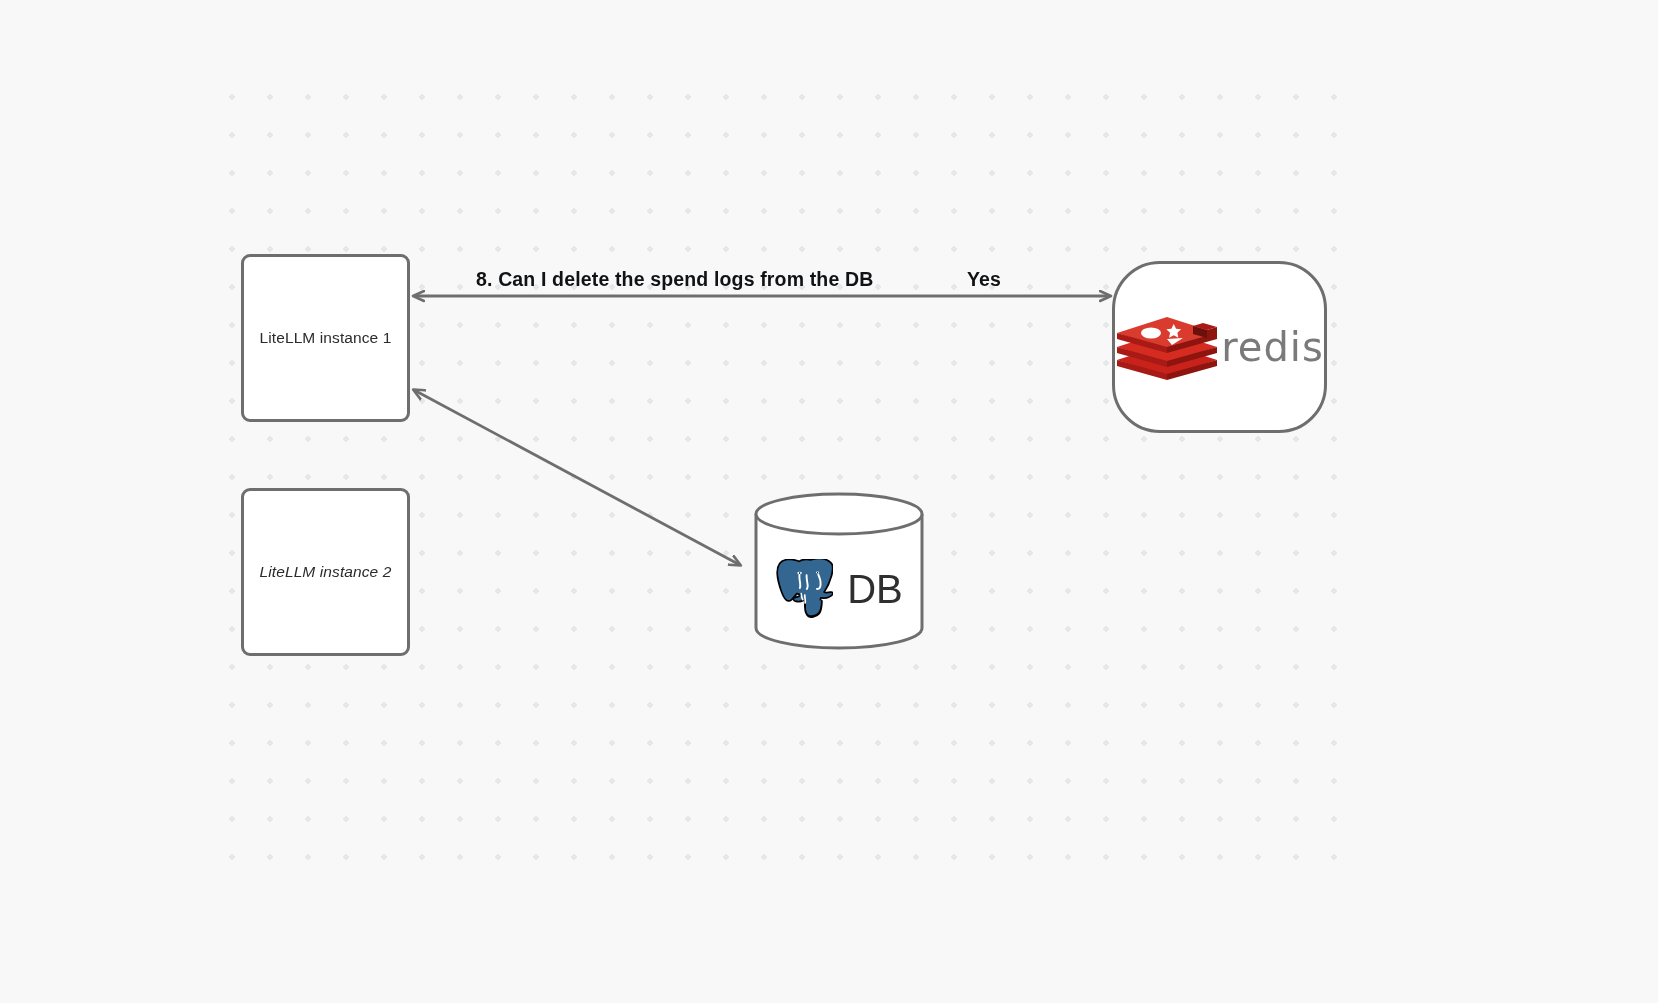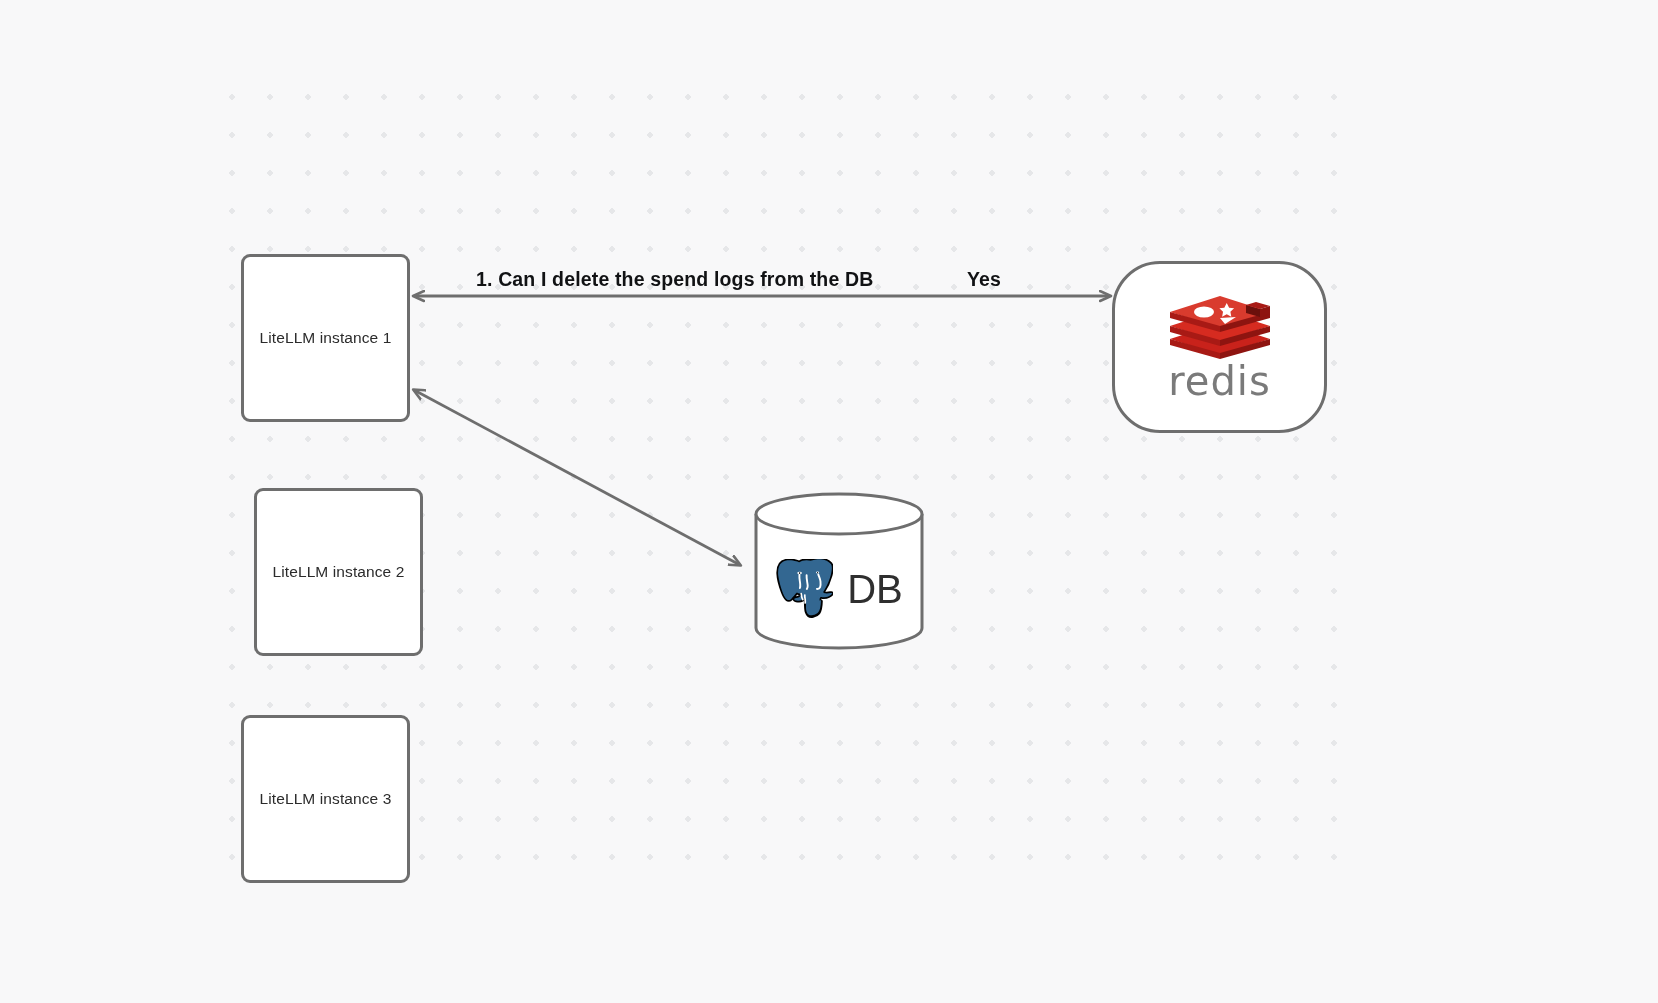--- a/index.html
+++ b/index.html
@@ -43,42 +43,42 @@
     justify-content: center;
   }
   .node-label {
     font-size: 15.5px;
     color: #2b2b2b;
     letter-spacing: .1px;
     font-family: "Liberation Sans", sans-serif;
   }
 
   #node-litellm-1 { left: 241px; top: 254px; width: 169px; height: 168px; }
-  #node-litellm-2 { left: 254px; top: 488px; width: 169px; height: 168px; }
+  #node-litellm-2 { left: 241px; top: 488px; width: 169px; height: 168px; font-style: italic; }
   #node-litellm-3 { left: 241px; top: 715px; width: 169px; height: 168px; }
 
   
   #node-redis {
     position: absolute;
     left: 1112px;
     top: 261px;
     width: 215px;
     height: 172px;
     background: #ffffff;
     border: 3px solid #6e6e6e;
     border-radius: 48px;
     box-sizing: border-box;
     display: flex;
     flex-direction: column;
     align-items: center;
     justify-content: center;
   }
   .redis-logo-wrap {
     display: flex;
-    flex-direction: column;
+    flex-direction: row;
     align-items: center;
     gap: 2px;
   }
   .redis-wordmark {
     font-size: 40px;
     color: #7a7a7a;
     letter-spacing: 1px;
     line-height: 1;
     font-family: "DejaVu Sans", sans-serif;
     font-weight: 400;
@@ -148,36 +148,33 @@
       <marker id="arrow-start" markerWidth="14" markerHeight="14" refX="3" refY="6" orient="auto" markerUnits="userSpaceOnUse">
         <path d="M 13,1 L 2,6 L 13,11" fill="none" stroke="#6e6e6e" stroke-width="2.6" stroke-linecap="round" stroke-linejoin="round"></path>
       </marker>
     </defs>
 
     <line x1="414" y1="296" x2="1110" y2="296" stroke="#6e6e6e" stroke-width="2.8" marker-start="url(#arrow-start)" marker-end="url(#arrow-end)"></line>
 
     <line x1="414" y1="390" x2="740" y2="565" stroke="#6e6e6e" stroke-width="2.8" marker-start="url(#arrow-start)" marker-end="url(#arrow-end)"></line>
   </svg>
 
-  <div class="edge-label" id="label-step-1">1.  Can I delete the spend logs from the DB</div>
+  <div class="edge-label" id="label-step-1">8.  Can I delete the spend logs from the DB</div>
 
   <div class="edge-label" id="label-answer-yes">Yes</div>
 
 
   <div class="node-box" id="node-litellm-1">
     <span class="node-label">LiteLLM instance 1</span>
   </div>
 
   <div class="node-box" id="node-litellm-2">
     <span class="node-label">LiteLLM instance 2</span>
   </div>
 
-  <div class="node-box" id="node-litellm-3">
-    <span class="node-label">LiteLLM instance 3</span>
-  </div>
 
   <div id="node-redis">
     <div class="redis-logo-wrap">
       <svg width="104" height="66" viewBox="0 0 104 66" xmlns="http://www.w3.org/2000/svg">
 
         <path d="M2 46 L52 30 L102 46 L52 62 Z" fill="#c9221b"></path>
         <path d="M2 46 L2 52 L52 66 L52 60 Z" fill="#a81a15"></path>
         <path d="M102 46 L102 52 L52 66 L52 60 Z" fill="#8e1410"></path>
 
         <path d="M2 33 L52 17 L102 33 L52 49 Z" fill="#d62b20"></path>

